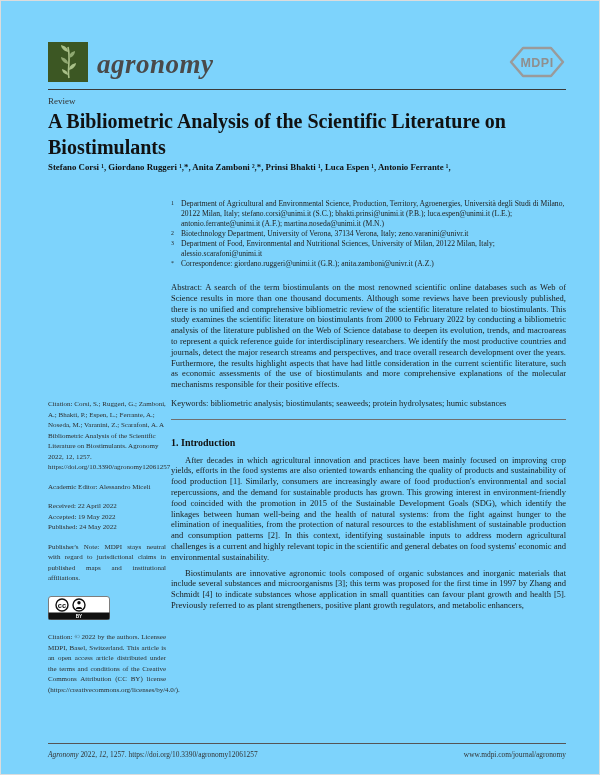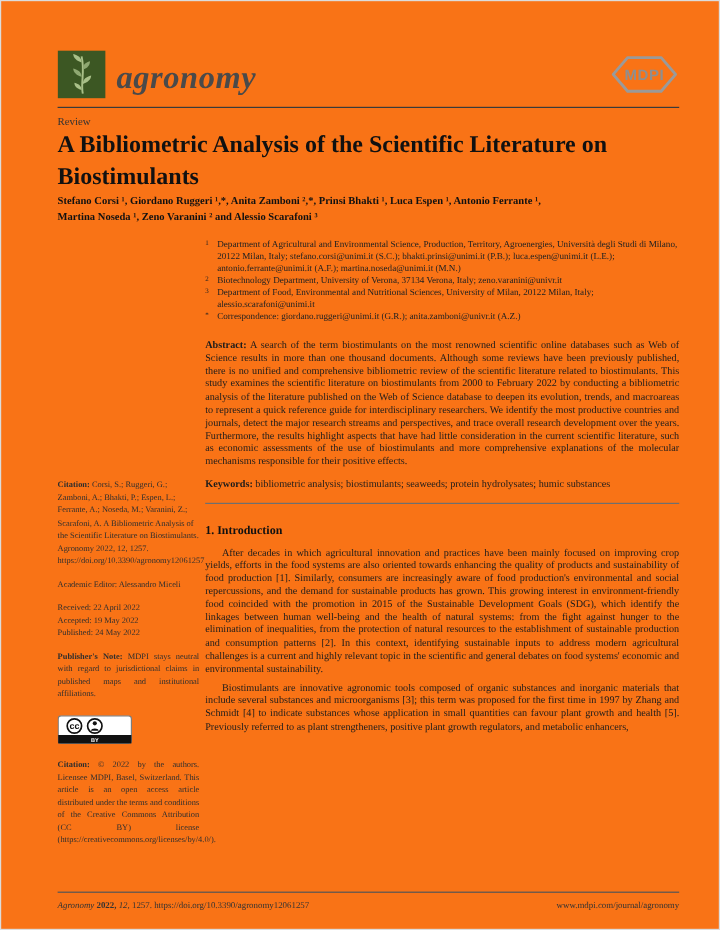--- a/index.html
+++ b/index.html
@@ -1,17 +1,17 @@
 <!DOCTYPE html>
 <html><head>
 <meta charset="utf-8">
 <style>
   html,body{margin:0;padding:0;background:#f2f2f2;}
   .page{
-    position:relative;width:600px;height:775px;background:#f97316;
+    position:relative;width:600px;height:775px;background:#7dd3fc;
     border:1px solid #dcdcdc;box-sizing:border-box;overflow:hidden;
     font-family:"Liberation Serif", serif;color:#1f1f1f;
   }
   
   .header{position:absolute;top:40px;left:47px;width:518px;height:46px;
     display:flex;align-items:center;justify-content:space-between;}
   .logo-group{display:flex;align-items:center;gap:9px;}
   .journal-name{font-size:27px;font-style:italic;font-weight:bold;color:#4a4a4a;letter-spacing:.5px;}
   .header-rule{position:absolute;top:88px;left:47px;width:518px;border-top:1.2px solid #3a3a3a;}
   
@@ -21,21 +21,21 @@
   .authors{position:absolute;top:160px;left:47px;width:518px;
     font-size:8.8px;font-weight:bold;line-height:1.5;color:#111;}
   
   .main{position:absolute;top:198px;left:170px;width:395px;}
   .affil-row{display:flex;font-size:7.6px;line-height:1.32;color:#222;justify-content:space-between;}
   .affil-marker{width:10px;flex:none;font-size:5.8px;vertical-align:top;padding-top:1px;text-align:left;}
   .affil-text{flex:1;}
   .para{font-size:8.5px;line-height:1.27;text-align:justify;color:#1c1c1c;}
   .abstract{margin-top:13px;}
   .keywords{margin-top:8px;text-align:left;}
-  .bold{font-weight:bold;}
+  .bold{font-weight:normal;}
   .kw-rule{margin-top:10px;border-top:0.8px solid #6f6f6f;}
   .section-heading{margin-top:17px;font-size:10px;font-weight:bold;color:#111;}
   .intro-para{margin-top:5px;text-indent:14px;}
   .intro-para.first{margin-top:7px;}
   
   .sidebar{position:absolute;top:398px;left:47px;width:118px;
     font-size:7px;line-height:1.5;color:#2e2e2e;}
   .sb-block{margin-top:9px;}
   .sb-block.first{margin-top:0;}
   .sb-justify{text-align:justify;}
@@ -73,21 +73,20 @@
         <text x="29" y="21.5" text-anchor="middle" font-family="Liberation Sans, sans-serif" font-size="12.5" font-weight="bold" fill="#8f8f8f" letter-spacing="0.5">MDPI</text>
       </svg>
     </span>
   </div>
   <div class="header-rule"></div>
 
   <div class="review-label">Review</div>
   <div class="title">A Bibliometric Analysis of the Scientific Literature on Biostimulants</div>
   <div class="authors">
     <div>Stefano Corsi ¹, Giordano Ruggeri ¹,*, Anita Zamboni ²,*, Prinsi Bhakti ¹, Luca Espen ¹, Antonio Ferrante ¹,</div>
-    <div>Martina Noseda ¹, Zeno Varanini ² and Alessio Scarafoni ³</div>
   </div>
 
   <div class="main">
 
     <div>
       <div class="affil-row">
         <span class="affil-marker">1</span>
         <span class="affil-text">Department of Agricultural and Environmental Science, Production, Territory, Agroenergies, Università degli Studi di Milano, 20122 Milan, Italy; stefano.corsi@unimi.it (S.C.); bhakti.prinsi@unimi.it (P.B.); luca.espen@unimi.it (L.E.); antonio.ferrante@unimi.it (A.F.); martina.noseda@unimi.it (M.N.)</span>
       </div>
       <div class="affil-row">

